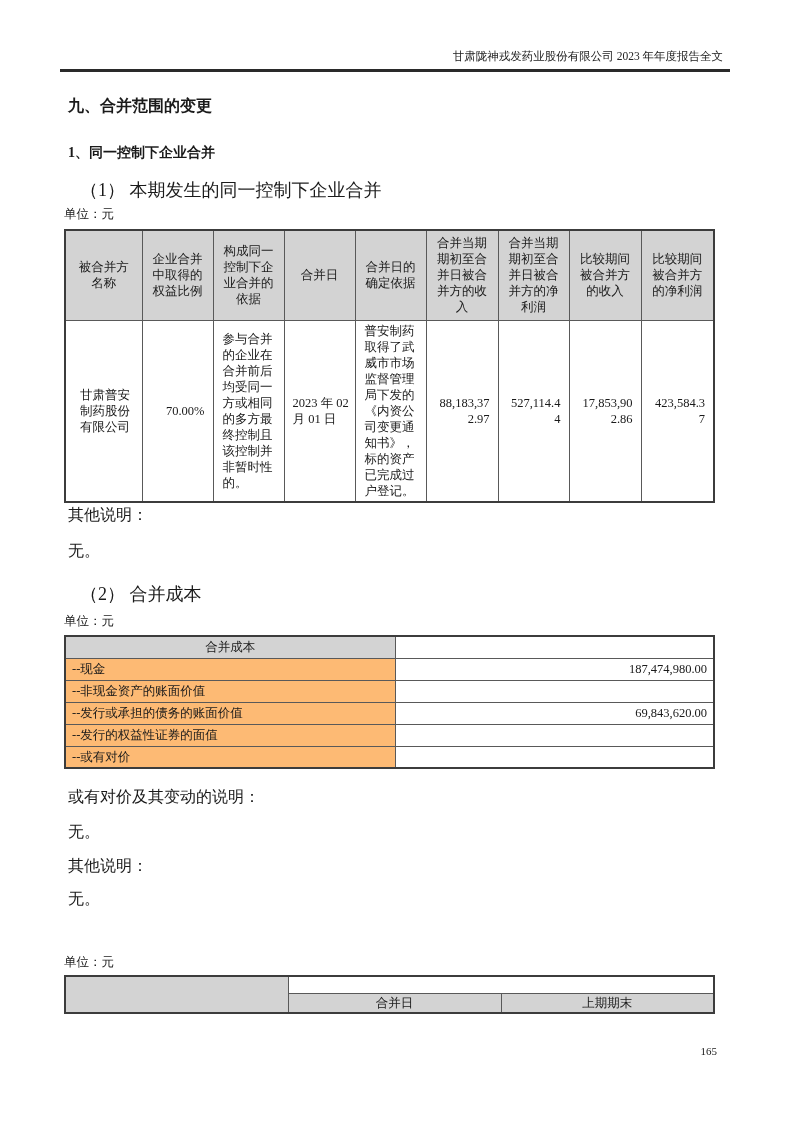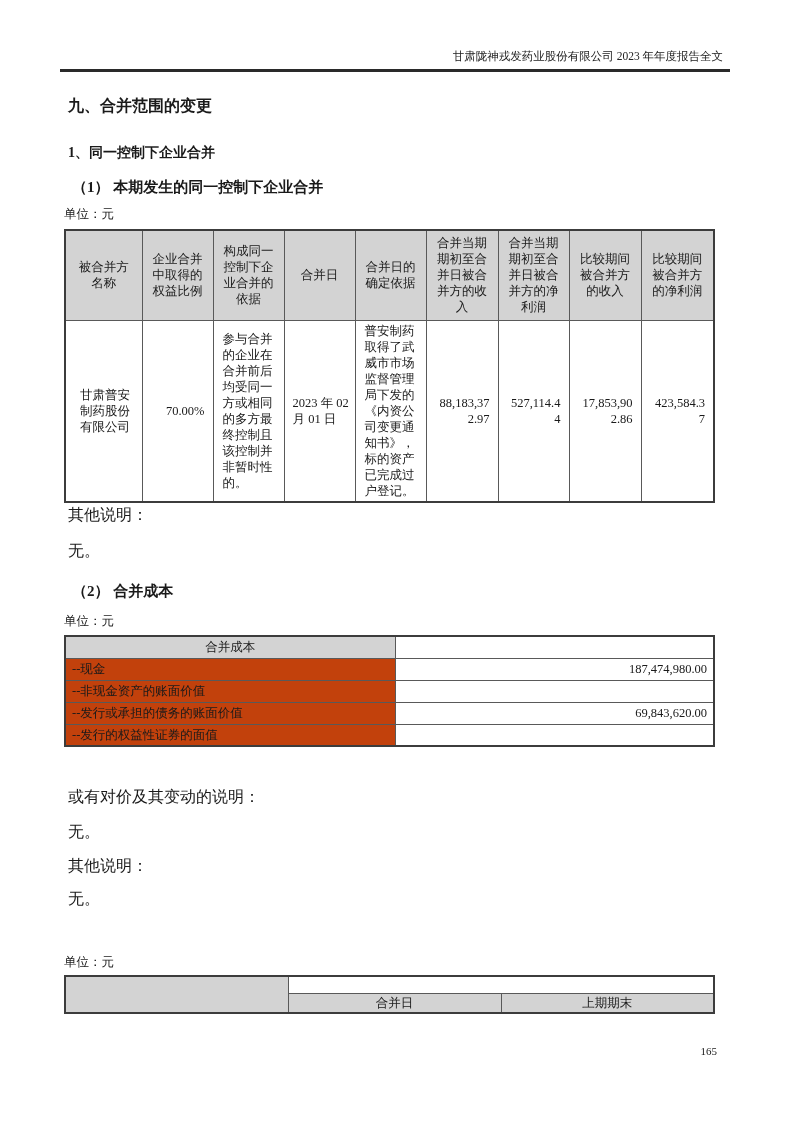--- a/index.html
+++ b/index.html
@@ -18,21 +18,21 @@
     top:49px; left:60px; width:663px;
     text-align:right; font-size:11.5px; line-height:15px; color:#222;
   }
   .hdr-rule {
     top:69px; left:60px; width:670px; height:2.5px;
     background:#2a2a2a;
   }
 
   .h1 { top:96px;  left:68px; font-size:16px;   font-weight:bold; }
   .h2 { top:144px; left:68px; font-size:14px;   font-weight:bold; }
-  .h3 { left:72px; font-size:15px; font-weight:bold; }
+  .h3 { left:80px; font-size:18px; font-weight:normal; }
   .h3-1 { top:178px; }
   .h3-2 { top:582px; }
   .h3-3 { top:925px; }
 
   .unit { left:64px; width:651px; font-size:12.5px; }
   .unit-1 { top:206px; }
   .unit-2 { top:613px; }
   .unit-3 { top:954px; }
 
   .note { left:68px; font-size:16px; }
@@ -61,21 +61,21 @@
   .t-merger tr.drow td { height:177px; }
   .c-name { text-align:left; padding:2px 9px 2px 14px; }
   .c-pct  { text-align:right; padding:2px 8px; }
   .c-wrap { text-align:left; padding:2px 9px; }
   .c-date { text-align:left; padding:2px 5px 2px 8px; }
   .c-num  { text-align:right; padding:2px 8px; word-break:break-all; }
 
   
   .t-cost { top:635px; left:64px; width:649px; }
   .t-cost td { height:22px;margin-left:37px; }
-  .t-cost td.lbl { background:#c2410c; text-align:left; padding:1px 6px; }
+  .t-cost td.lbl { background:#fdba74; text-align:left; padding:1px 6px; }
   .t-cost td.cap { background:#d3d3d3; text-align:center; padding:1px 6px; }
   .t-cost td.val { text-align:right; padding:1px 6px; background:#ffffff; }
 
   
   .t-book { top:975px; left:64px; width:649px; }
   .t-book td { text-align:center; }
   .t-book td.blank { background:#ffffff; height:17px; }
   .t-book td.col { background:#d3d3d3; height:20px; padding:1px 6px; }
   .t-book td.stub { background:#d3d3d3; }
 
@@ -161,20 +161,24 @@
       <td class="val"></td>
     </tr>
     <tr>
       <td class="lbl">--发行或承担的债务的账面价值</td>
       <td class="val">69,843,620.00</td>
     </tr>
     <tr>
       <td class="lbl">--发行的权益性证券的面值</td>
       <td class="val"></td>
     </tr>
+    <tr>
+      <td class="lbl">--或有对价</td>
+      <td class="val"></td>
+    </tr>
   </tbody>
     </table>
 
   <div class="abs note note-c1">或有对价及其变动的说明：</div>
   <div class="abs note note-c2">无。</div>
   <div class="abs note note-d1">其他说明：</div>
   <div class="abs note note-d2">无。</div>
 
   <div class="abs unit unit-3">单位：元</div>
 

